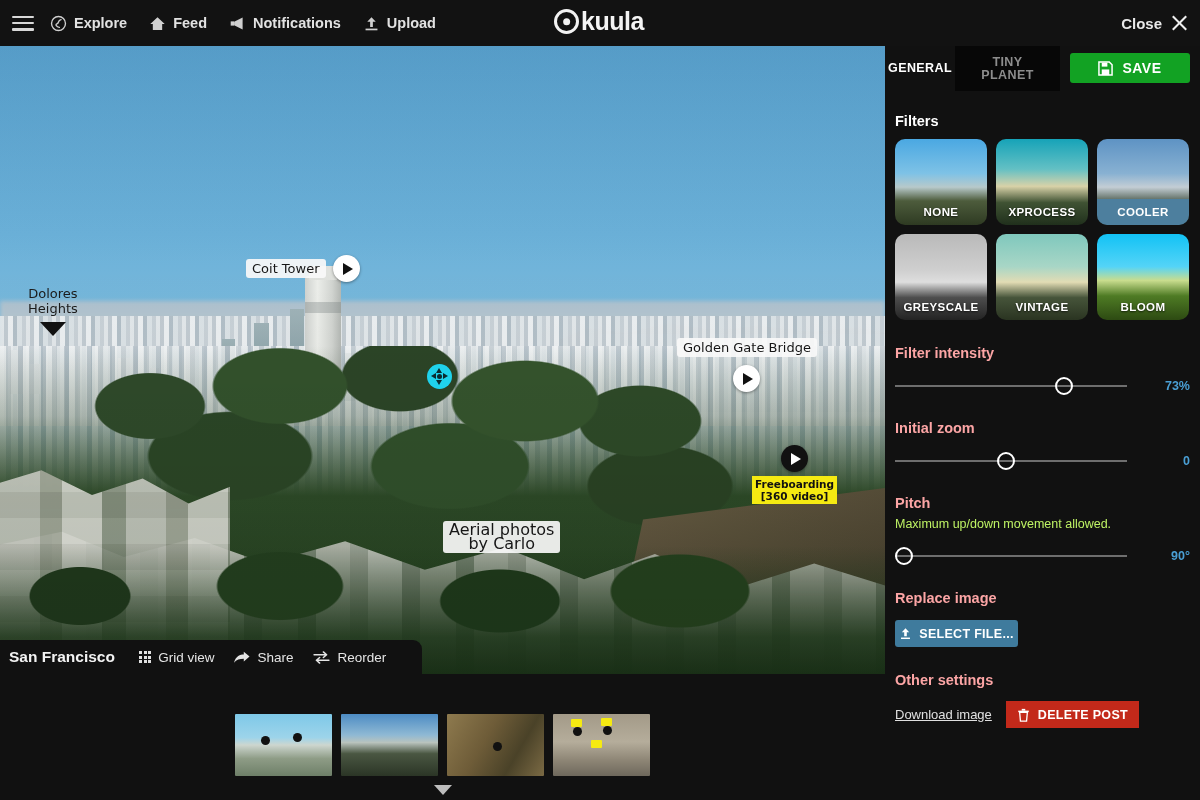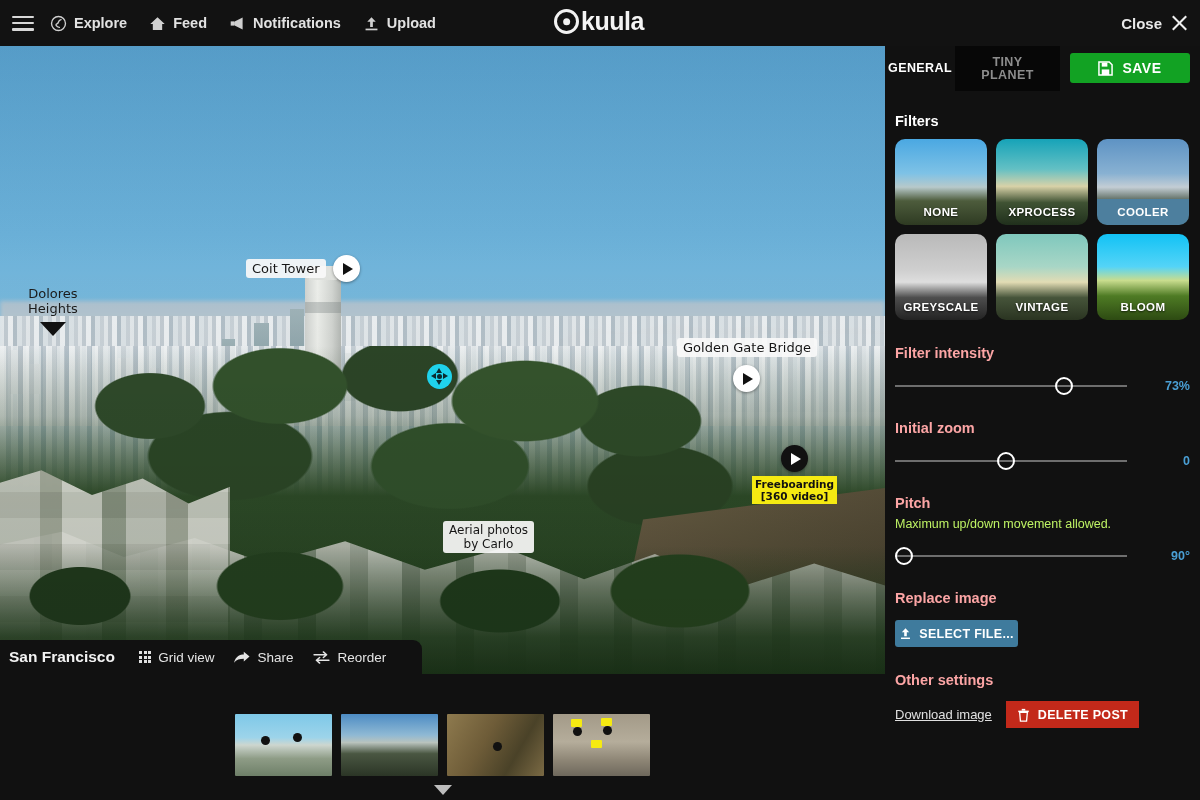--- a/index.html
+++ b/index.html
@@ -134,21 +134,21 @@
   #hs-dolores .chev { margin:6px auto 0; width:0;height:0;
      border-left:13px solid transparent;border-right:13px solid transparent;border-top:14px solid #111; }
   #hs-ggb { left:677px; top:292px; text-align:center; }
   #hs-ggb .hs-play { margin:9px auto 0; }
   #hs-free { left:752px; top:399px; text-align:center; }
   #hs-free .hs-play { background:#111; margin:0 auto 4px; }
   #hs-free .hs-play::after { border-left-color:#fff; }
   #hs-free .ybox { background:#f5ea12; color:#111; font-size:10.5px; font-weight:bold;
      line-height:12px; padding:2px 3px; font-family:"DejaVu Sans", sans-serif; }
   #hs-aerial { left:443px; top:475px; }
-  #hs-aerial .hs-label { text-align:center; line-height:14px; font-size:12px; }
+  #hs-aerial .hs-label { text-align:center; line-height:14px; font-size:16px; }
   #hs-move { left:427px; top:318px; width:25px; height:25px; border-radius:50%;
      background:#1fd2ec; display:flex; align-items:center; justify-content:center; cursor:pointer; }
   #hs-move .cross { position:relative; width:17px; height:17px; }
   #hs-move .cross b { position:absolute; width:0;height:0; }
   .arU{ border-left:3.5px solid transparent;border-right:3.5px solid transparent;border-bottom:5px solid #0b2b30; left:5px; top:0;}
   .arD{ border-left:3.5px solid transparent;border-right:3.5px solid transparent;border-top:5px solid #0b2b30; left:5px; bottom:0;}
   .arL{ border-top:3.5px solid transparent;border-bottom:3.5px solid transparent;border-right:5px solid #0b2b30; left:0; top:5px;}
   .arR{ border-top:3.5px solid transparent;border-bottom:3.5px solid transparent;border-left:5px solid #0b2b30; right:0; top:5px;}
   #hs-move .dot { position:absolute; left:6px; top:6px; width:5px;height:5px;
      border-radius:50%; background:#0b2b30; }

